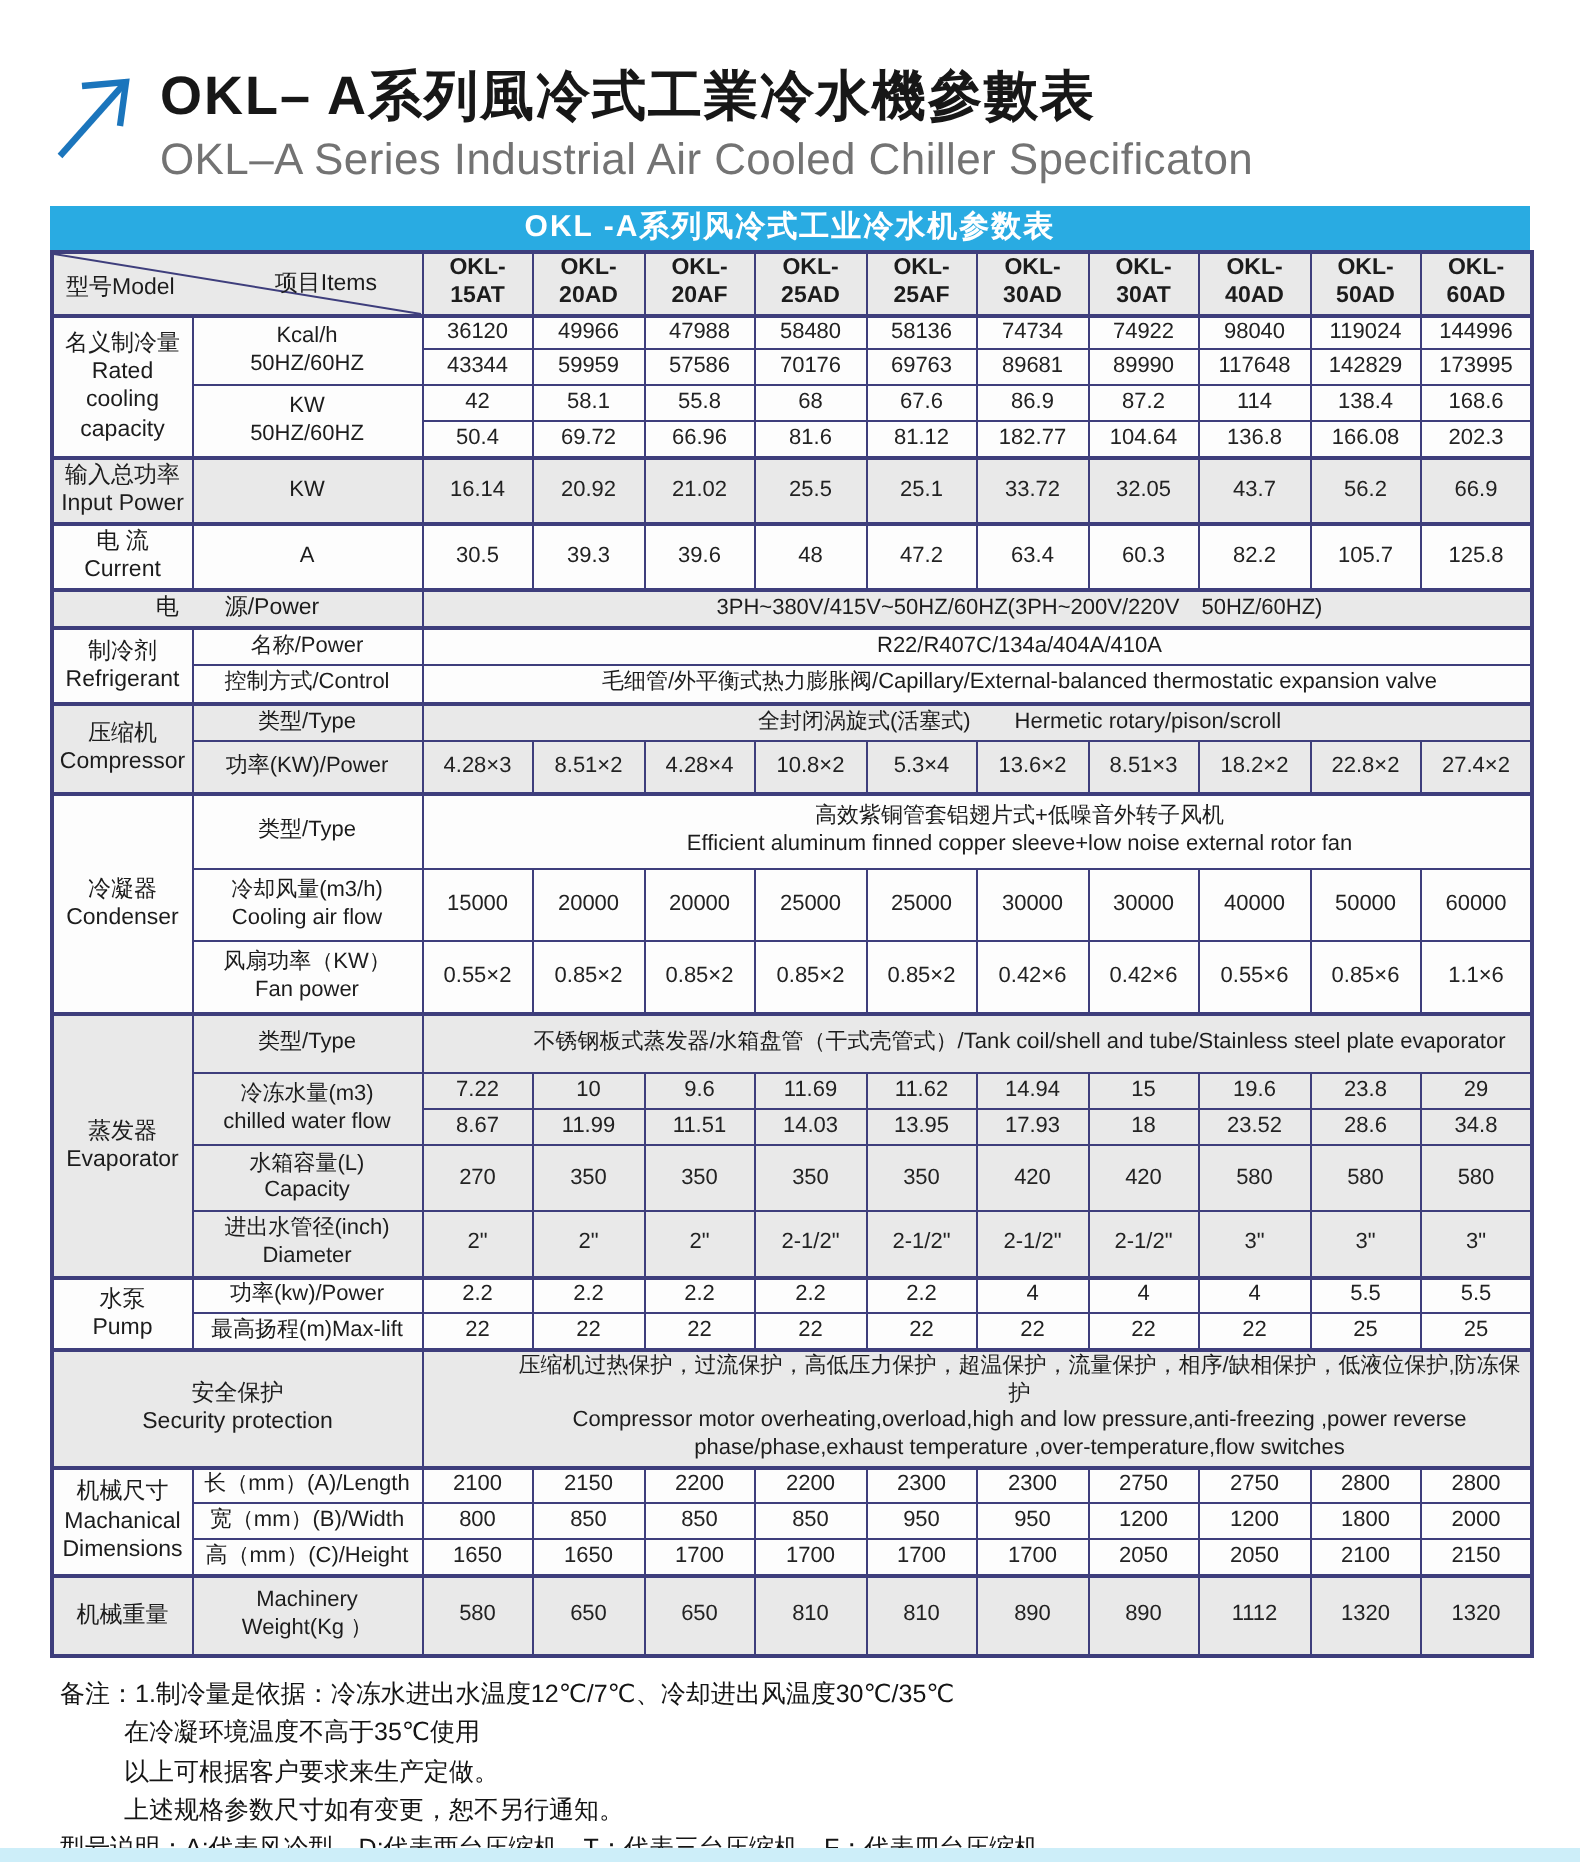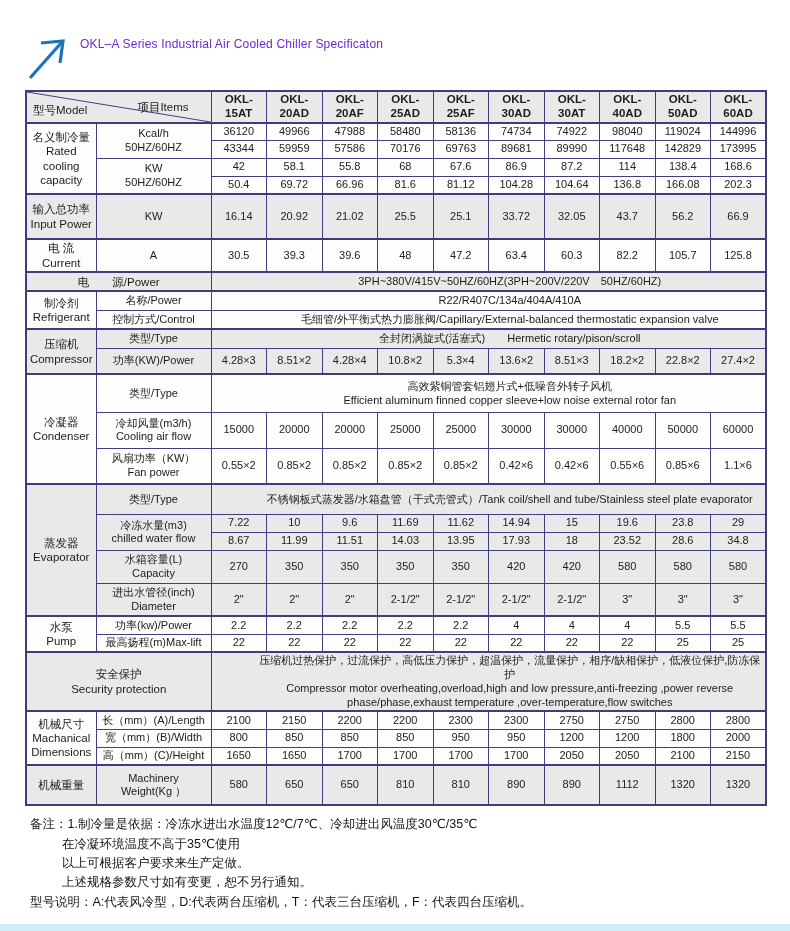--- a/index.html
+++ b/index.html
@@ -8,21 +8,21 @@
     font-family:"Liberation Sans","DejaVu Sans",sans-serif;
     position:relative;overflow:hidden;color:#1c1c1c;
   }
   .page{position:relative;width:790px;height:931px;}
 
   
   .hdr{display:flex;align-items:flex-start;padding:34px 0 0 26px;}
   .logo{width:46px;height:44px;flex:0 0 46px;margin-top:2px;}
   .hdr-text{margin-left:8px;}
   .title-zh{font-size:27px;font-weight:bold;letter-spacing:1px;color:#171717;line-height:1.1;}
-  .title-en{font-size:12px;color:#6d28d9;margin-top:3px;letter-spacing:.2px;}
+  .title-en{font-size:22px;color:#737373;margin-top:3px;letter-spacing:.2px;}
 
   
   .tbl-wrap{margin:10px 25px 0 25px;width:740px;}
   .banner{height:22px;background:#29abe2;color:#ffffff;text-align:center;
     font-size:15px;font-weight:bold;line-height:22px;letter-spacing:1px;}
   table{width:740px;border-collapse:collapse;table-layout:fixed;border:2px solid #3e3e7c;}
   td{border:1px solid #3e3e7c;text-align:center;vertical-align:middle;
      font-size:11px;line-height:1.25;padding:1px 1px;white-space:pre-line;word-wrap:break-word;}
   tr.g td{background:#e9e9e9;}
   tr.w td{background:#fdfdfd;}
@@ -49,25 +49,27 @@
 <body>
 
 <div class="page">
 
   <div class="hdr">
     <svg class="logo" viewBox="0 0 46 44">
       <polyline points="4,42 36,6" stroke="#1b75bc" stroke-width="3.2" fill="none"></polyline>
       <polyline points="15,7 37,5 34,27" stroke="#1b75bc" stroke-width="3.2" fill="none" stroke-linejoin="miter"></polyline>
     </svg>
     <div class="hdr-text">
+      <div class="title-zh">OKL– A系列風冷式工業冷水機參數表</div>
       <div class="title-en">OKL–A Series Industrial Air Cooled Chiller Specificaton</div>
     </div>
   </div>
 
   <div class="tbl-wrap">
+    <div class="banner">OKL -A系列风冷式工业冷水机参数表</div>
     <table>
       <colgroup>
         <col style="width:70px">
           <col style="width:115px">
         <col style="width:55.5px">
           <col style="width:55.5px">
           <col style="width:55.5px">
           <col style="width:55.5px">
           <col style="width:55.5px">
         <col style="width:55.5px">
@@ -135,27 +137,27 @@
             <td class="d">114</td>
             <td class="d">138.4</td>
             <td class="d">168.6</td>
           </tr>
           <tr class="w" style="height: 18px;">
             <td class="d">50.4</td>
             <td class="d">69.72</td>
             <td class="d">66.96</td>
             <td class="d">81.6</td>
             <td class="d">81.12</td>
-            <td class="d">104.28</td>
+            <td class="d">182.77</td>
             <td class="d">104.64</td>
             <td class="d">136.8</td>
             <td class="d">166.08</td>
             <td class="d">202.3</td>
           </tr>
-          <tr class="g sec" style="height: 45px;">
+          <tr class="g sec" style="height: 33px;">
             <td class="lab">输入总功率
 Input Power</td>
             <td class="item">KW</td>
             <td class="d">16.14</td>
             <td class="d">20.92</td>
             <td class="d">21.02</td>
             <td class="d">25.5</td>
             <td class="d">25.1</td>
             <td class="d">33.72</td>
             <td class="d">32.05</td>

